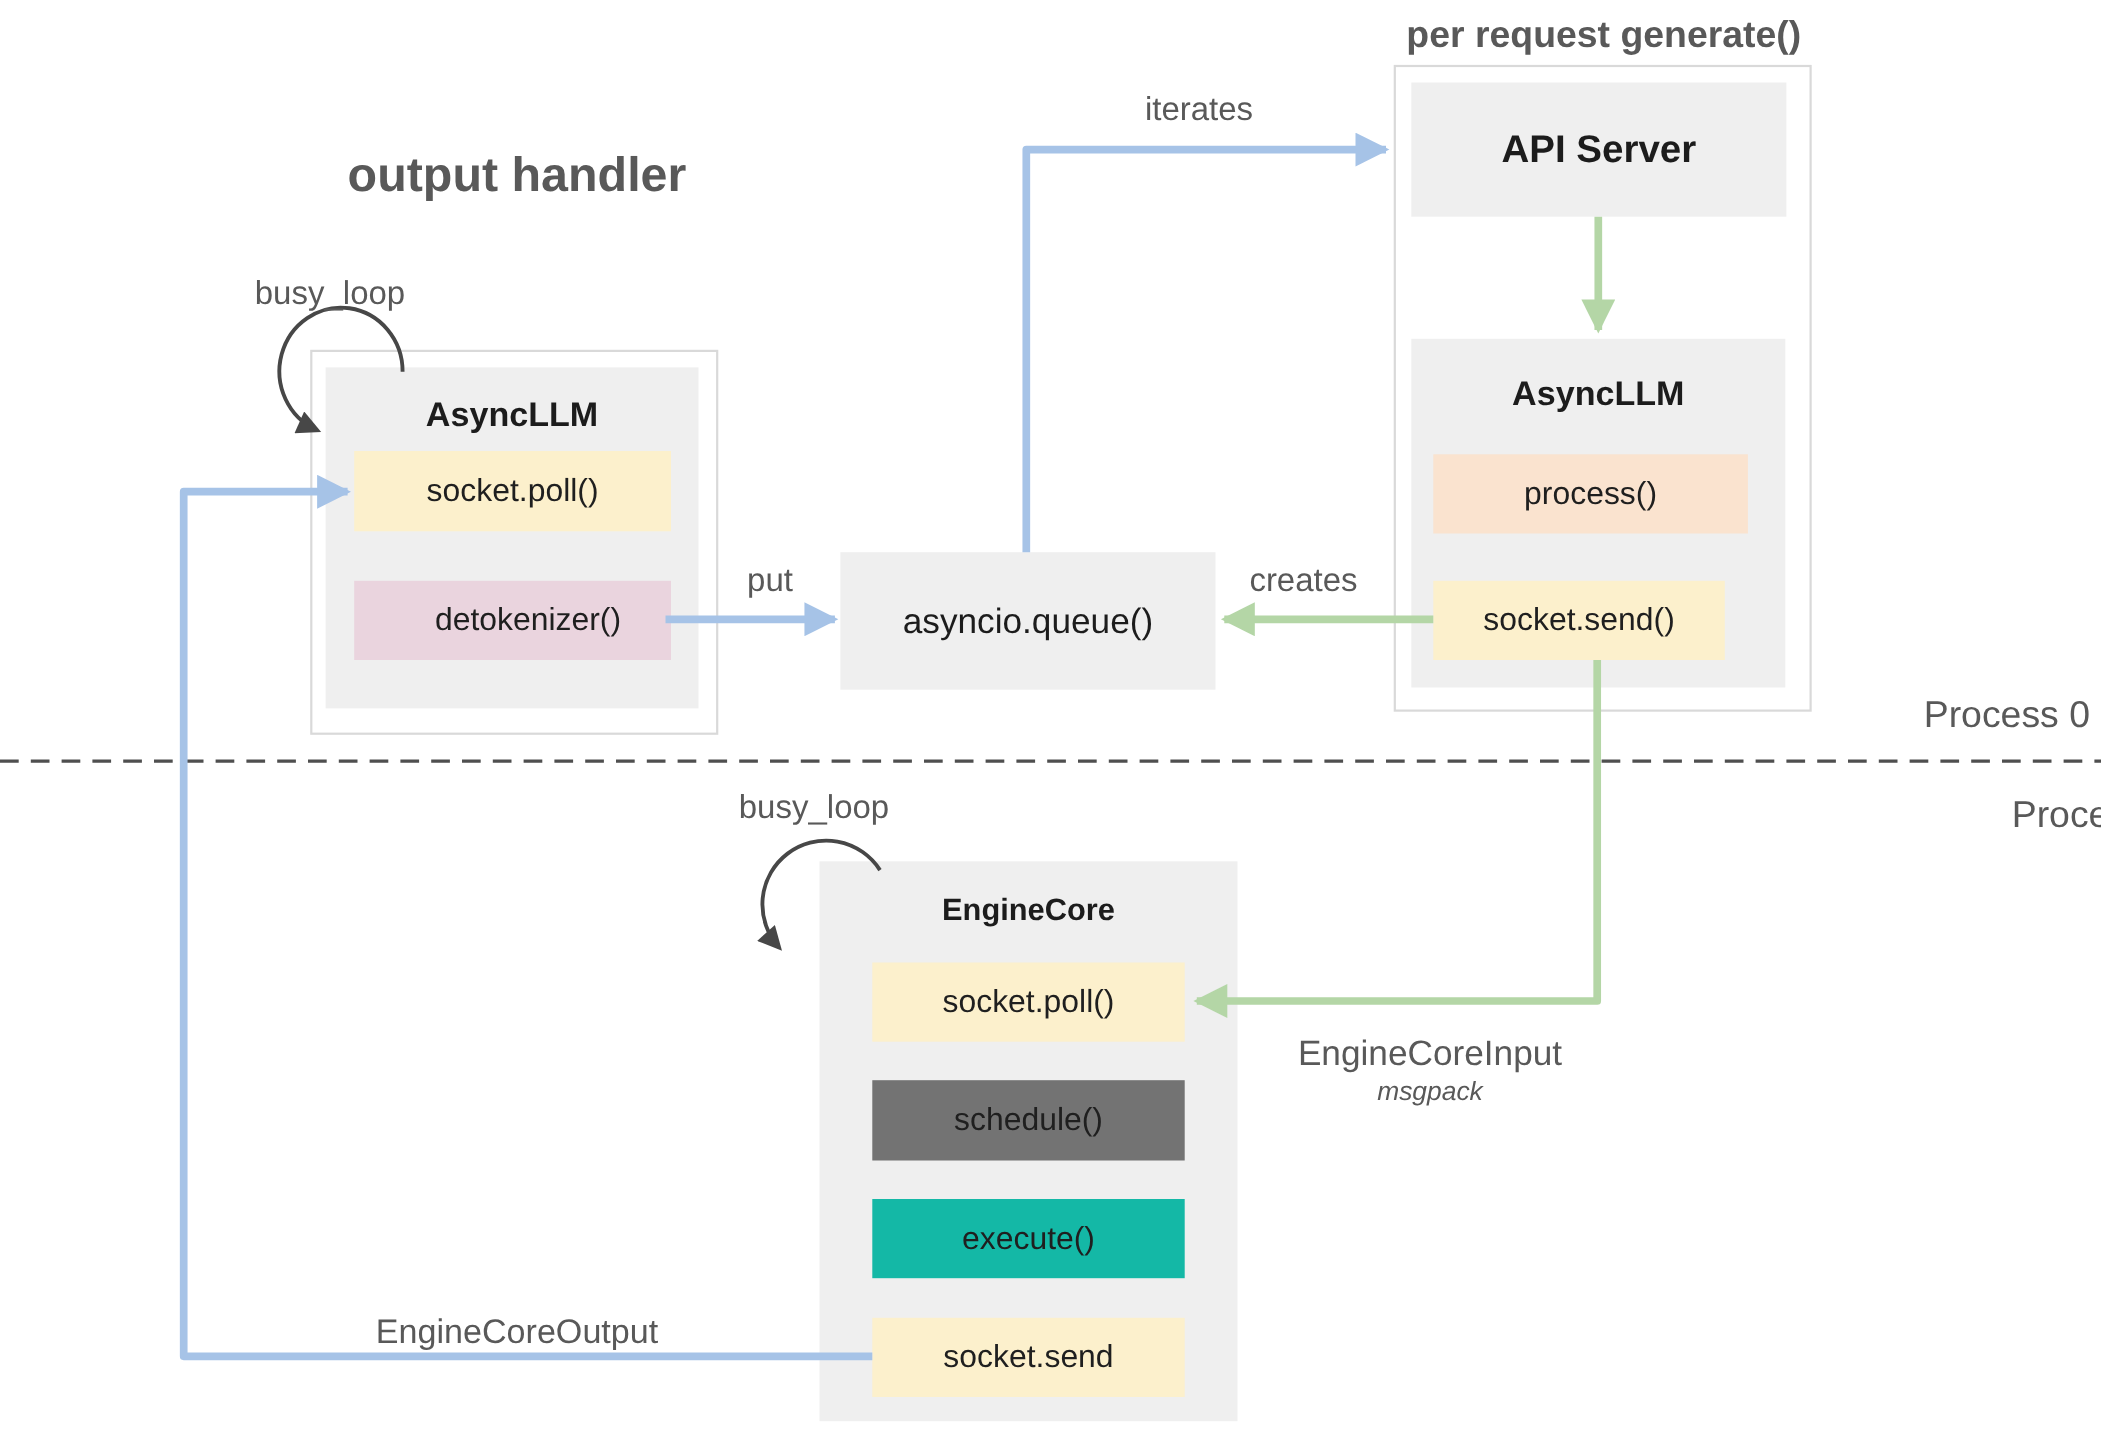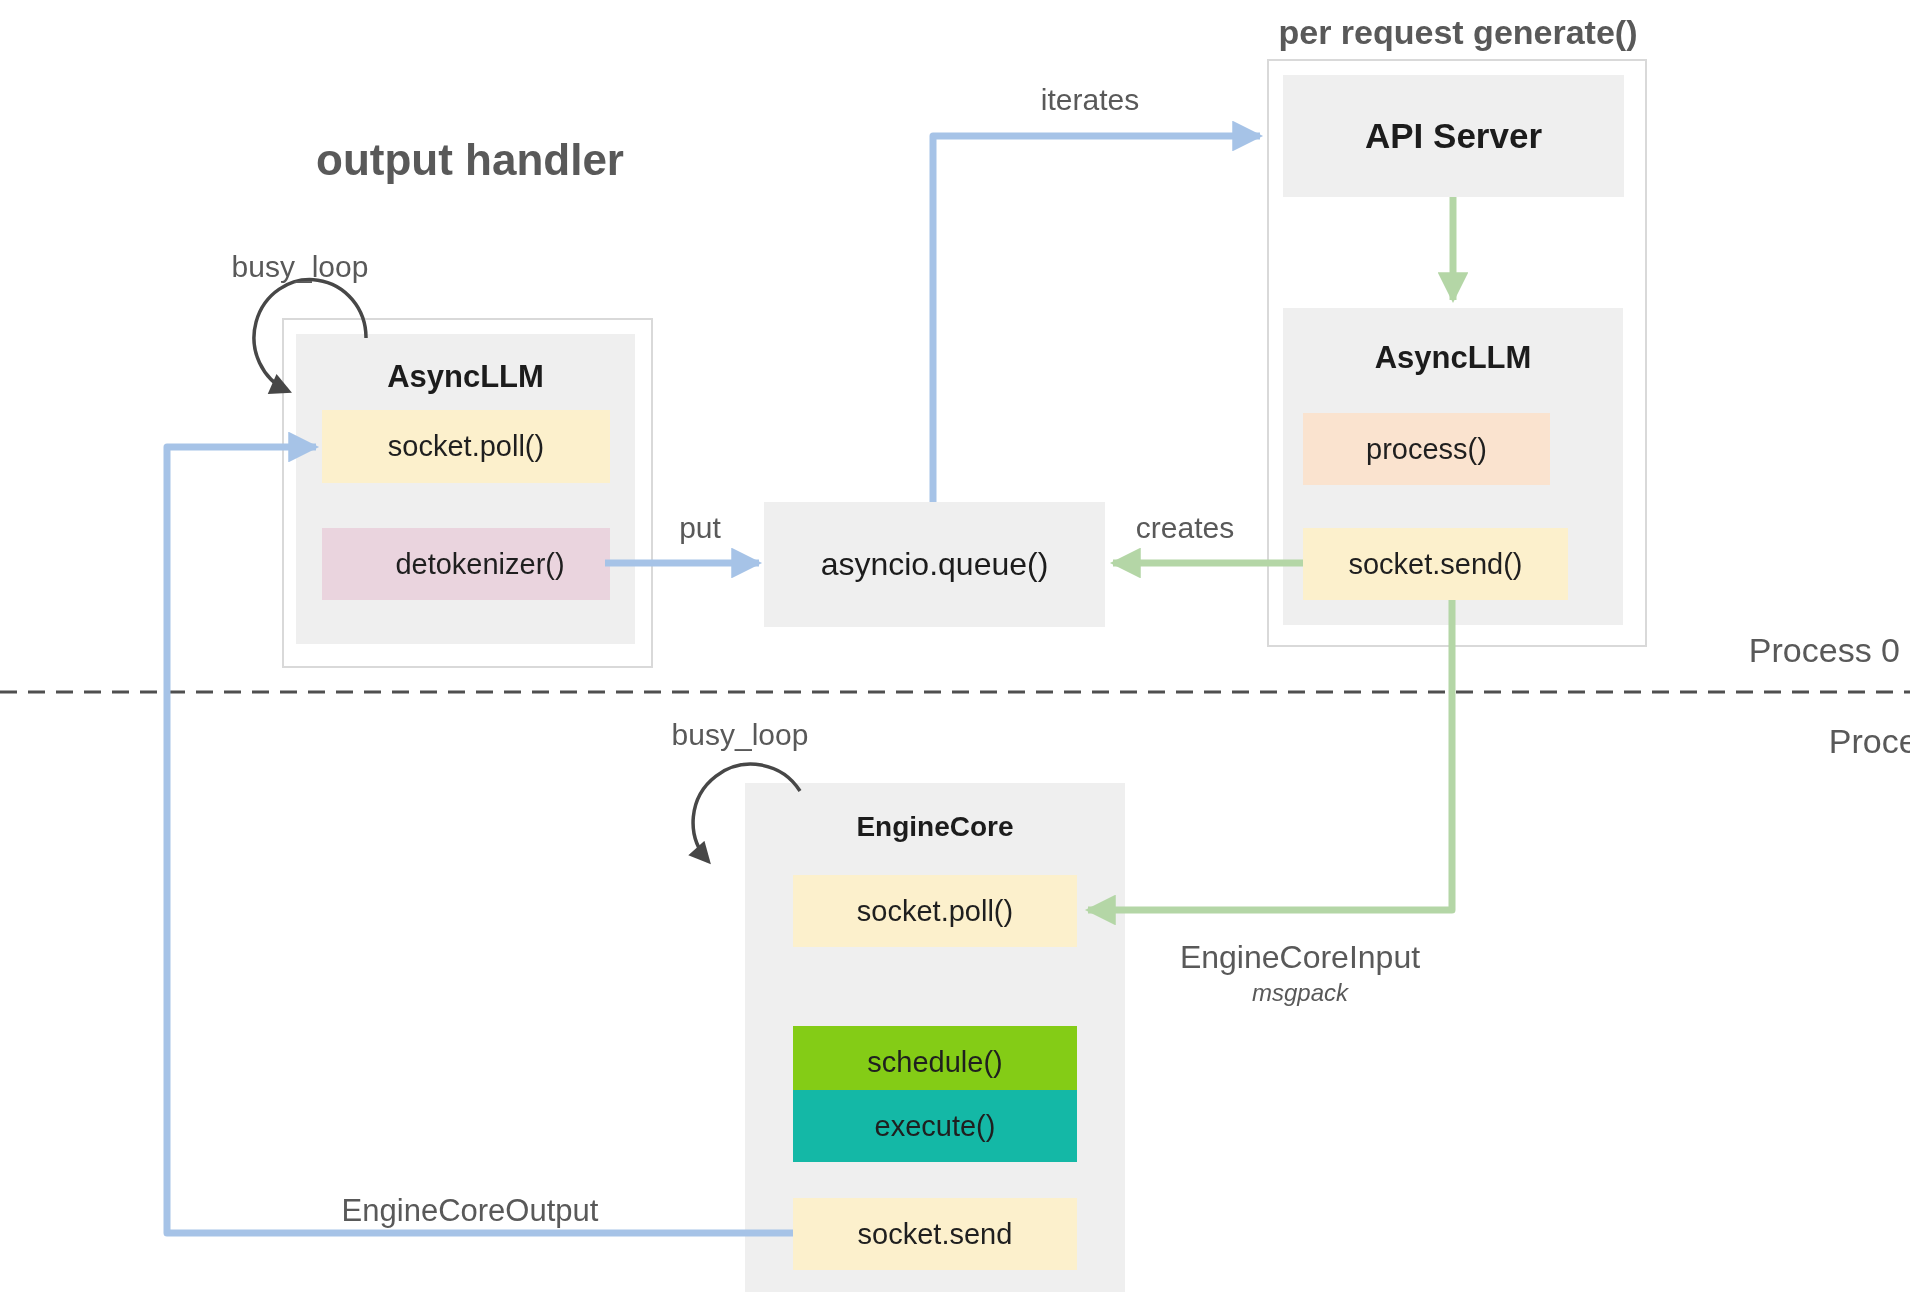--- a/index.html
+++ b/index.html
@@ -15,21 +15,21 @@
     display:flex;align-items:center;justify-content:center;
     font-weight:bold;color:#1c1c1c;z-index:4;
   }
   .method{
     display:flex;align-items:center;justify-content:center;
     font-size:29px;color:#1f1f1f;z-index:4;
   }
   .m-yellow{background:#fcf0cc;}
   .m-pink{background:#ead4de;padding-left:28px;}
   .m-orange{background:#fae3cf;}
-  .m-green{background:#84cc16;margin-top:44px;}
+  .m-green{background:#737373;}
   .m-blue{background:#14b8a6;}
   .lbl{
     color:#595959;z-index:6;display:flex;align-items:center;justify-content:center;
     white-space:nowrap;
   }
   .lbl.right-align{justify-content:flex-end;}
   .section-title{font-weight:bold;}
   #arrow-layer{position:absolute;left:0;top:0;z-index:5;pointer-events:none;}
 </style>
 </head>
@@ -50,21 +50,21 @@
 <div class="abs lbl section-title" style="left:1238px;top:10px;width:440px;height:44px;font-size:34px;">per request generate()</div>
 
 <div class="abs outer-box" style="left:1267px;top:59px;width:380px;height:588px;"></div>
 
 <div class="abs gray-box node-title" style="left:1283px;top:75px;width:341px;height:122px;font-size:35px;">API Server</div>
 
 <div class="abs gray-box" style="left:1283px;top:308px;width:340px;height:317px;"></div>
 
 <div class="abs node-title" style="left:1283px;top:336px;width:340px;height:44px;font-size:31px;">AsyncLLM</div>
 
-<div class="abs method m-orange" style="left:1303px;top:413px;width:247px;height:72px;">process()</div>
+<div class="abs method m-orange" style="left:1303px;top:413px;width:286px;height:72px;">process()</div>
 
 <div class="abs method m-yellow" style="left:1303px;top:528px;width:265px;height:72px;">socket.send()</div>
 
 <div class="abs gray-box node-title" style="left:764px;top:502px;width:341px;height:125px;font-size:32px;font-weight:normal;">asyncio.queue()</div>
 
 <div class="abs gray-box" style="left:745px;top:783px;width:380px;height:509px;"></div>
 
 <div class="abs node-title" style="left:745px;top:805px;width:380px;height:44px;font-size:28px;">EngineCore</div>
 
 <div class="abs method m-yellow" style="left:793px;top:875px;width:284px;height:72px;">socket.poll()</div>

